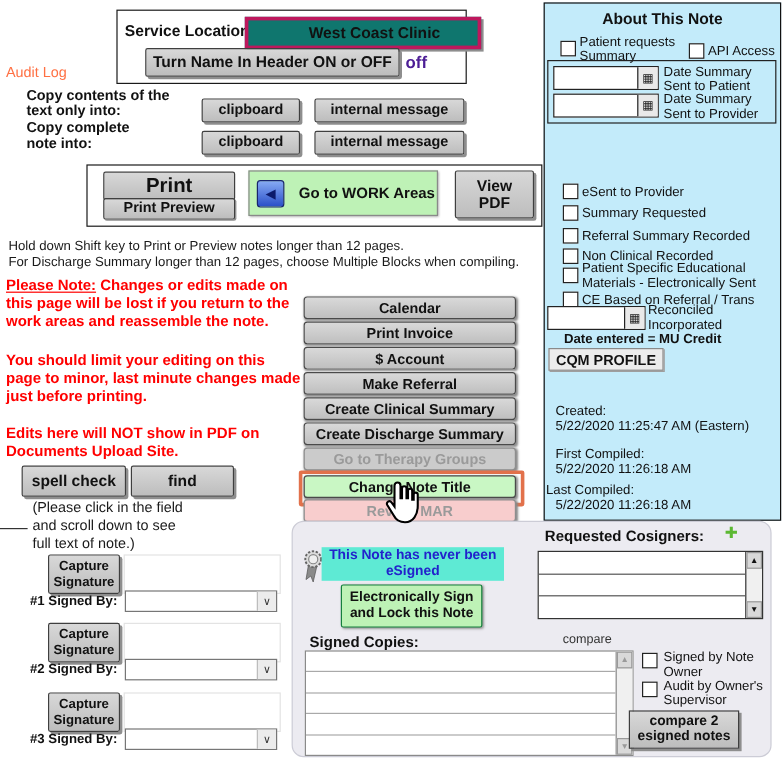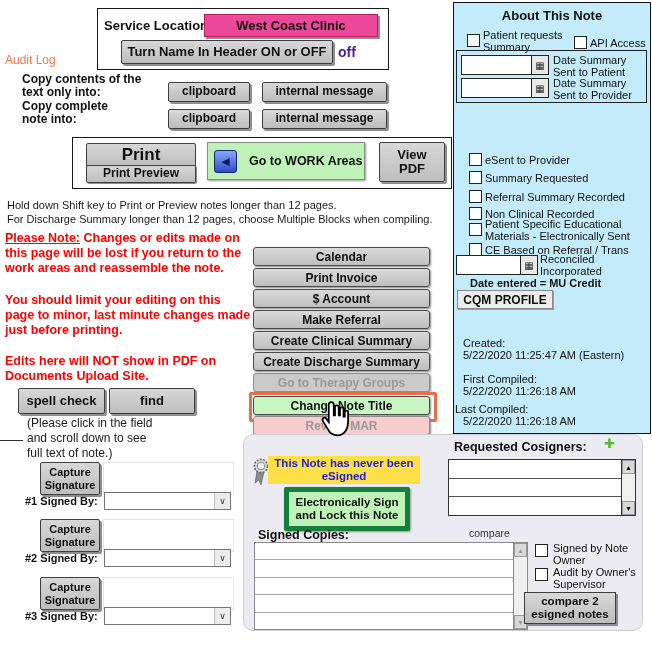--- a/index.html
+++ b/index.html
@@ -40,21 +40,21 @@
   .red{color:#4c1d95;}
   .warn{position:absolute;left:5px;width:248px;color:#f00;font-weight:bold;font-size:12.5px;line-height:15px;}
 </style>
 </head>
 <body>
 
 <div id="screen">
 
   <div class="frame" style="left:97px;top:8px;width:290px;height:60px;">
     <div class="abs b" style="left:6px;top:9px;font-size:13px;">Service Location:</div>
-    <div class="abs ctr b" style="left:106px;top:5px;width:172px;height:21px;background:#ec4899;border:1px solid #be185d;box-shadow:2px 2px 0 #8e8e8e;font-size:13px;">West Coast Clinic</div>
+    <div class="abs ctr b" style="left:106px;top:5px;width:172px;height:21px;background:#0f766e;border:3px solid #be185d;box-shadow:2px 2px 0 #8e8e8e;font-size:13px;padding-left:19px;">West Coast Clinic</div>
     <div class="gbtn" style="left:23px;top:31px;width:210px;height:22px;font-size:13px;">Turn Name In Header ON or OFF</div>
     <div class="abs b red" style="left:240px;top:35px;font-size:14px;">off</div>
   </div>
 
   <div class="abs" style="left:5px;top:53px;font-size:12px;color:#FF7043;">Audit Log</div>
 
   <div class="abs b rt preline" style="left:22px;top:73px;width:140px;font-size:12px;line-height:13px;">Copy contents of the
 text only into:</div>
   <div class="gbtn" style="left:168px;top:82px;width:80px;height:18px;font-size:12px;">clipboard</div>
   <div class="gbtn" style="left:262px;top:82px;width:123px;height:18px;font-size:12px;">internal message</div>
@@ -184,23 +184,23 @@
     <div class="abs" style="left:9px;top:412px;font-size:11px;">5/22/2020 11:26:18 AM</div>
   </div>
 
   <div class="abs" style="left:243px;top:434px;width:398px;height:195px;background:#ECEBF1;border:1px solid #ccccd6;border-radius:10px;">
 
     <svg class="abs" style="left:7px;top:23px;" width="20" height="28" viewBox="0 0 20 28">
       <path d="M6 13 L4 25 L8 22 L10 27 L13 14 Z" fill="#8a8a8a" stroke="#555" stroke-width="0.6"></path>
       <circle cx="10" cy="8" r="6.6" fill="#dcdcdc" stroke="#666" stroke-width="1.6" stroke-dasharray="2 1.3"></circle>
       <circle cx="10" cy="8" r="3.8" fill="#efefef" stroke="#888"></circle>
     </svg>
-    <div class="abs ctr b preline" style="left:24px;top:21px;width:152px;height:28px;background:#fde047;color:#2222CC;font-size:11.5px;line-height:13px;">This Note has never been
+    <div class="abs ctr b preline" style="left:24px;top:21px;width:152px;height:28px;background:#5eead4;color:#2222CC;font-size:11.5px;line-height:13px;">This Note has never been
 eSigned</div>
-    <div class="abs ctr b preline" style="left:40px;top:52px;width:116px;height:34px;background:#BEF2B6;border:5px solid #15803d;border-radius:2px;box-shadow:1px 1px 2px #999;font-size:11.5px;line-height:13px;cursor:pointer;">Electronically Sign
+    <div class="abs ctr b preline" style="left:40px;top:52px;width:116px;height:34px;background:#BEF2B6;border:1px solid #15803d;border-radius:2px;box-shadow:1px 1px 2px #999;font-size:11.5px;line-height:13px;cursor:pointer;">Electronically Sign
 and Lock this Note</div>
 
     <div class="abs b" style="left:14px;top:93px;font-size:12.5px;">Signed Copies:</div>
     <div class="abs" style="left:225px;top:92px;font-size:10.5px;color:#333;">compare</div>
 
     <div class="listbox" style="left:10px;top:107px;width:272px;height:86px;">
       <div class="rows">
         <div class="row"></div>
         <div class="row"></div>
         <div class="row"></div>

